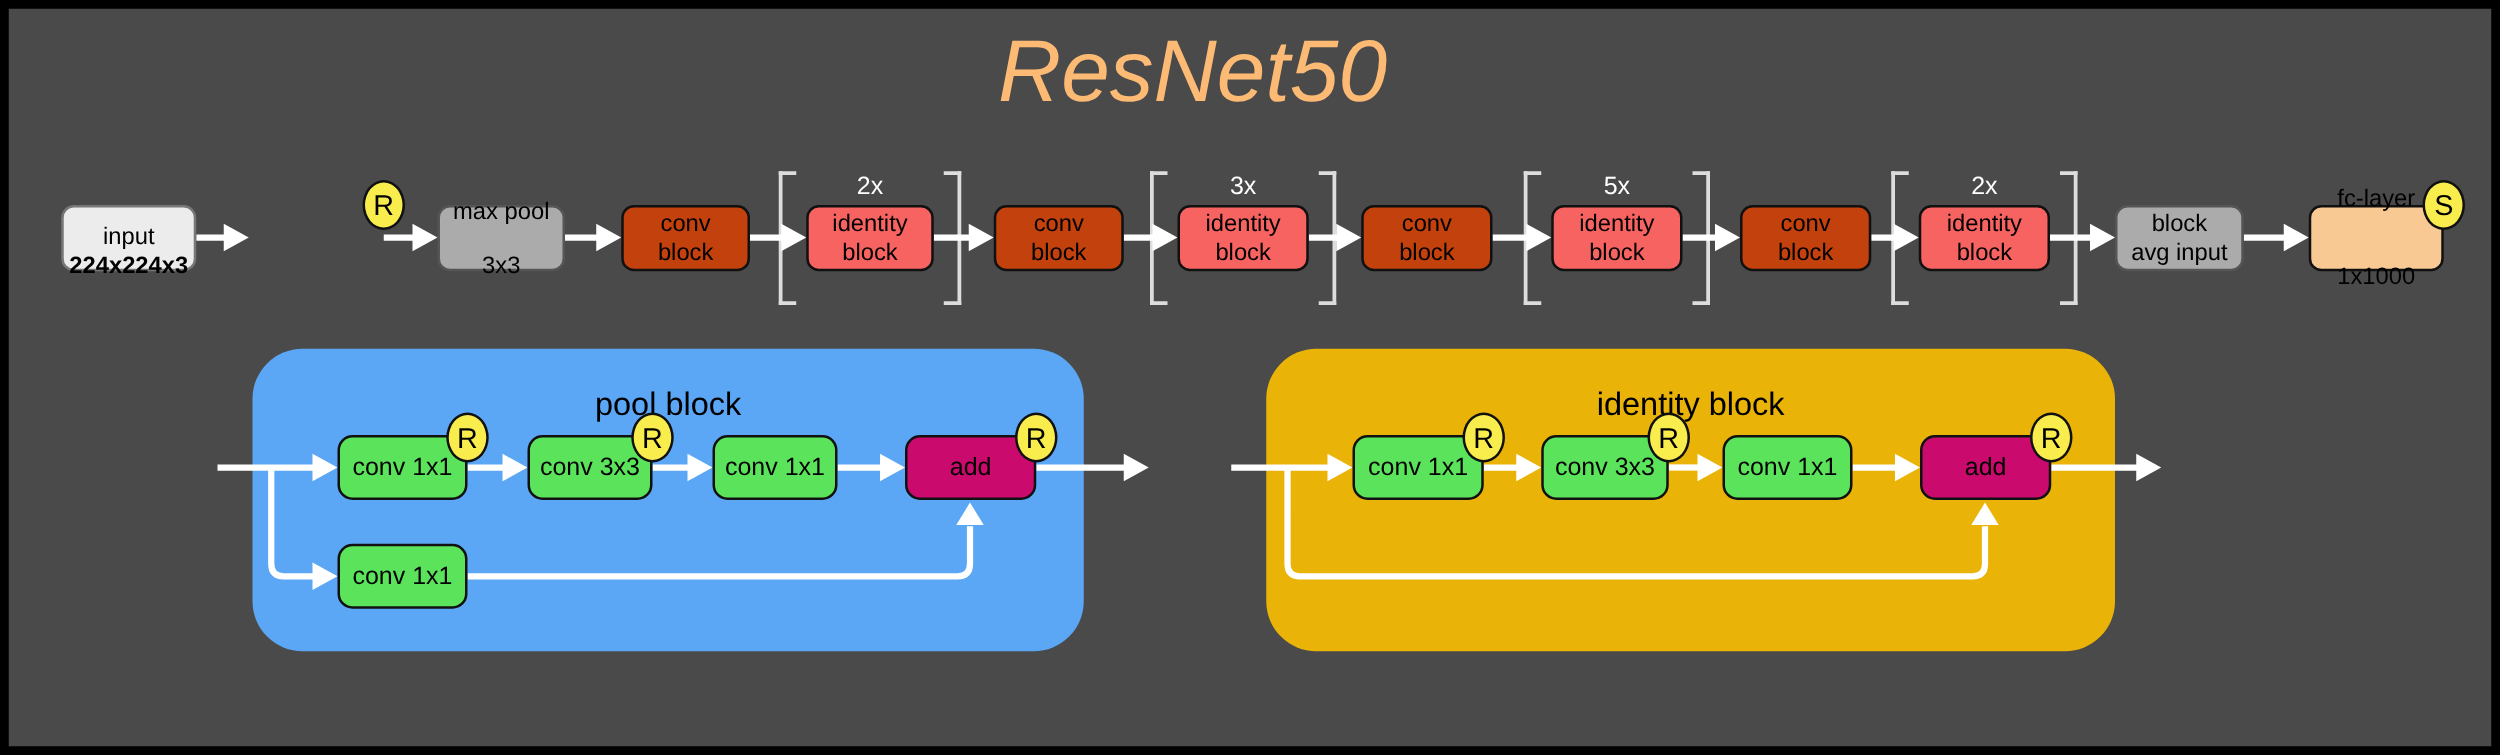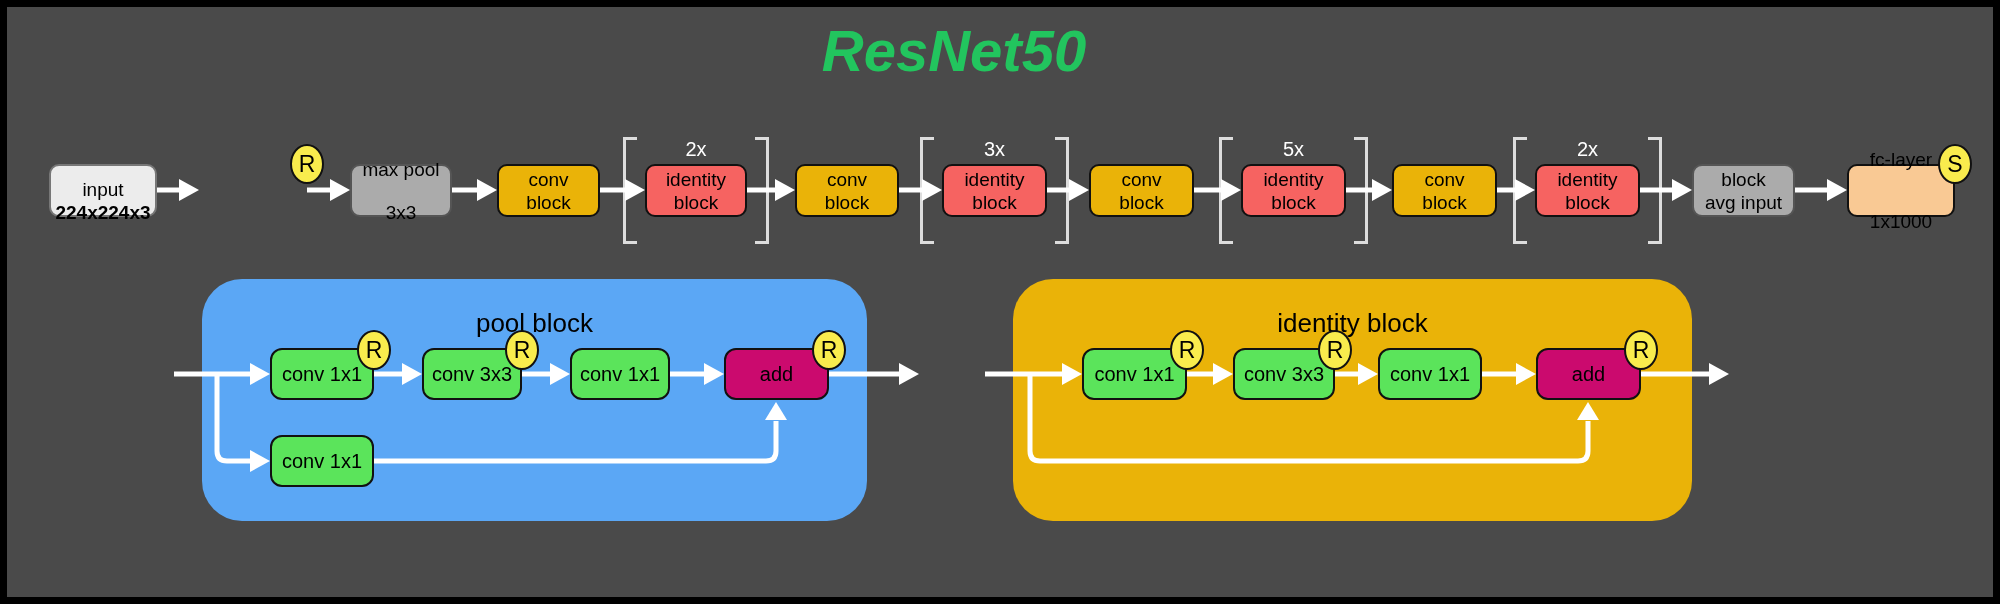--- a/index.html
+++ b/index.html
@@ -3,37 +3,37 @@
 <meta charset="utf-8">
 <style>
   html,body{margin:0;padding:0;background:#222;}
   .canvas{
     position:relative;width:2000px;height:604px;box-sizing:border-box;
     background:#4a4a4a;border:7px solid #000;overflow:hidden;
     font-family:"Liberation Sans","DejaVu Sans",sans-serif;
   }
   .main-title{
     position:absolute;top:10px;left:947px;transform:translateX(-50%);
-    font-size:58px;font-style:italic;font-weight:700;color:#22c55e;white-space:nowrap;
+    font-size:70px;font-style:italic;font-weight:400;color:#fdba74;white-space:nowrap;
   }
   
   .pnode{
     position:absolute;box-sizing:border-box;border-radius:10px;
     display:flex;flex-direction:column;justify-content:center;align-items:center;
     font-size:19px;line-height:23px;color:#000;text-align:center;z-index:3;
   }
   .dnode{
     position:absolute;box-sizing:border-box;border-radius:12px;
     display:flex;flex-direction:column;justify-content:center;align-items:center;
     font-size:20px;color:#000;text-align:center;z-index:3;
   }
   .n-io   {background:#ececec;border:2px solid #777;}
   .n-green{background:#5be45b;border:2px solid #111;}
   .n-gray {background:#ababab;border:2px solid #555;}
-  .n-blue {background:#eab308;border:2px solid #111;}
+  .n-blue {background:#c2410c;border:2px solid #111;}
   .n-red  {background:#f66361;border:2px solid #111;}
   .n-fc   {background:#f9c994;border:2px solid #111;gap:39px;}
   .n-add  {background:#cb0a6e;border:2px solid #111;}
   
   .badge{
     position:absolute;width:34px;height:40px;border-radius:50%;box-sizing:border-box;
     background:#f9ec4d;border:2px solid #111;display:flex;align-items:center;justify-content:center;
     font-size:23px;color:#000;z-index:5;
   }
   

